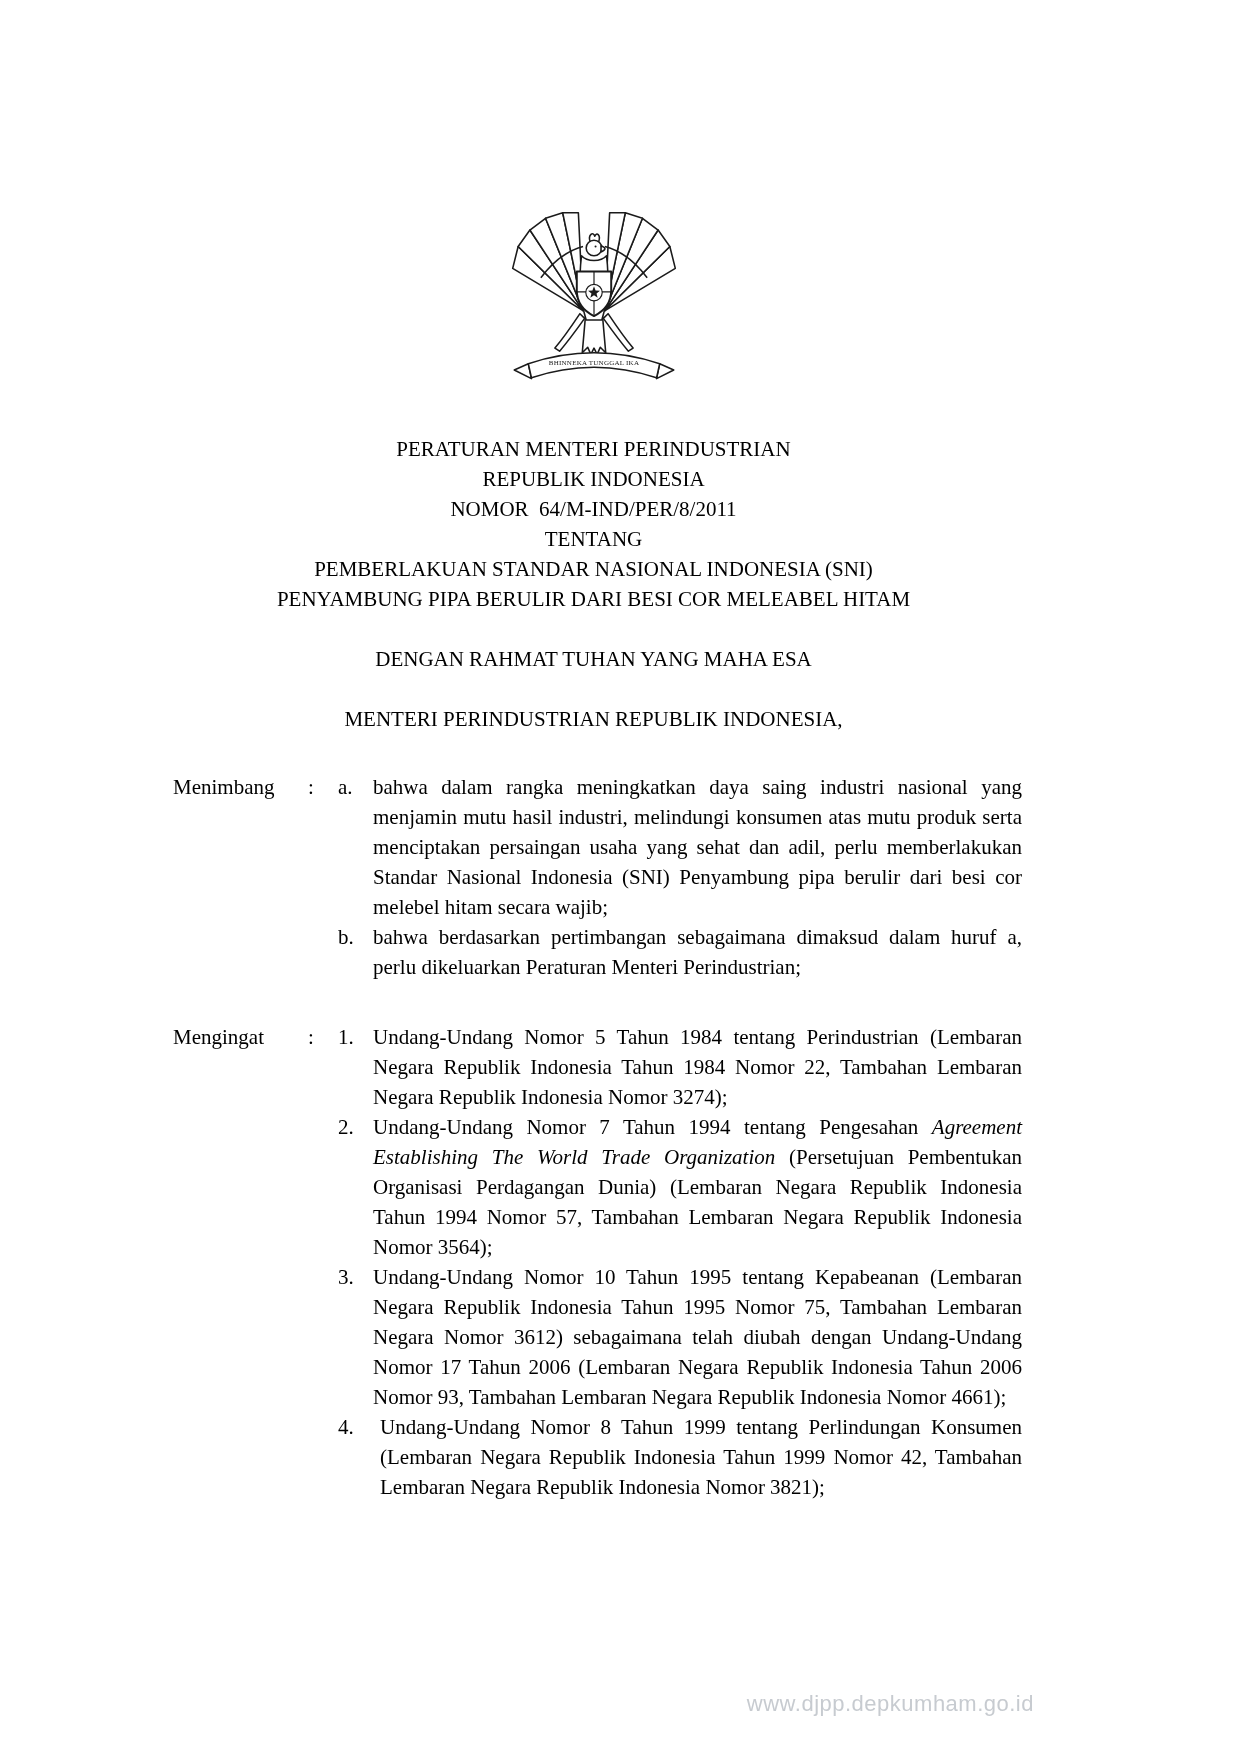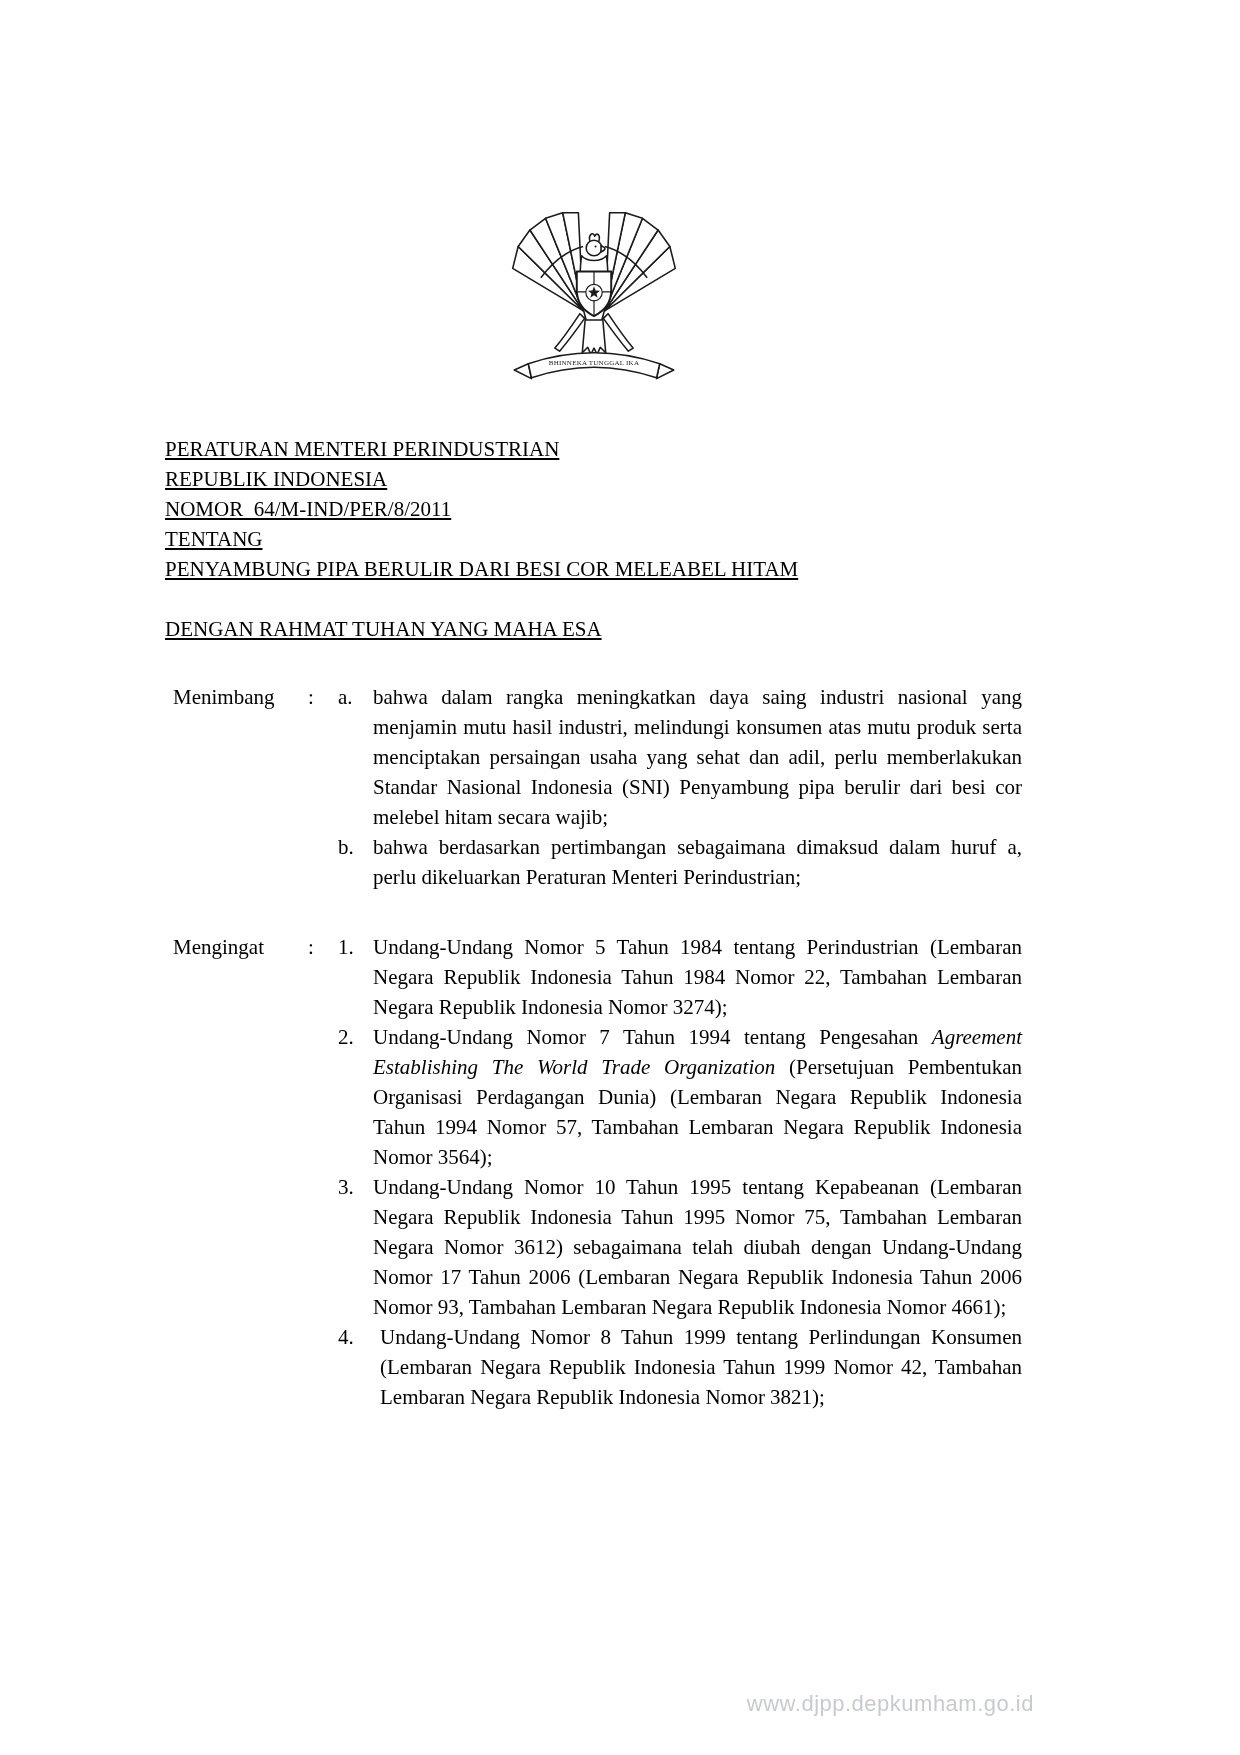--- a/index.html
+++ b/index.html
@@ -13,21 +13,21 @@
     font-size: 21px;
     line-height: 30px;
     overflow: hidden;
   }
   .content { padding: 210px 218px 0 165px; }
 
   .emblem { width: 172px; margin: 0 auto; }
   .emblem svg { display: block; width: 172px; height: 198px; }
 
   .title-block { margin-top: 26px; }
-  .title-line { text-align: left; white-space: pre-wrap; text-decoration: underline; }
+  .title-line { text-align: center; white-space: pre-wrap; }
   .invocation { margin-top: 30px; }
   .authority  { margin-top: 30px; }
 
   .section {
     display: grid;
     grid-template-columns: 135px 30px 1fr;
     align-items: start;
     margin-top: 38px;
     margin-left: 8px;
   }
@@ -100,24 +100,26 @@
         </g>
         <text x="110" y="197" text-anchor="middle" font-size="9" letter-spacing="0.3" font-family="Liberation Serif, serif" fill="#1b1b1b">BHINNEKA TUNGGAL IKA</text>
       </svg>
     </div>
 
     <div class="title-block">
       <div class="title-line">PERATURAN MENTERI PERINDUSTRIAN</div>
       <div class="title-line">REPUBLIK INDONESIA</div>
       <div class="title-line">NOMOR  64/M-IND/PER/8/2011</div>
       <div class="title-line">TENTANG</div>
+      <div class="title-line">PEMBERLAKUAN STANDAR NASIONAL INDONESIA (SNI)</div>
       <div class="title-line">PENYAMBUNG PIPA BERULIR DARI BESI COR MELEABEL HITAM</div>
     </div>
 
     <div class="title-line invocation">DENGAN RAHMAT TUHAN YANG MAHA ESA</div>
+    <div class="title-line authority">MENTERI PERINDUSTRIAN REPUBLIK INDONESIA,</div>
 
     <div class="section menimbang">
       <div class="section-label">Menimbang</div>
       <div class="section-colon">:</div>
       <div class="items">
         <div class="item">
           <div class="item-marker">a.</div>
           <div class="item-text">bahwa dalam rangka meningkatkan daya saing industri nasional yang menjamin mutu hasil industri, melindungi konsumen atas mutu produk serta menciptakan persaingan usaha yang sehat dan adil, perlu memberlakukan Standar Nasional Indonesia (SNI) Penyambung pipa berulir dari besi cor melebel hitam secara wajib;</div>
         </div>
         <div class="item">

